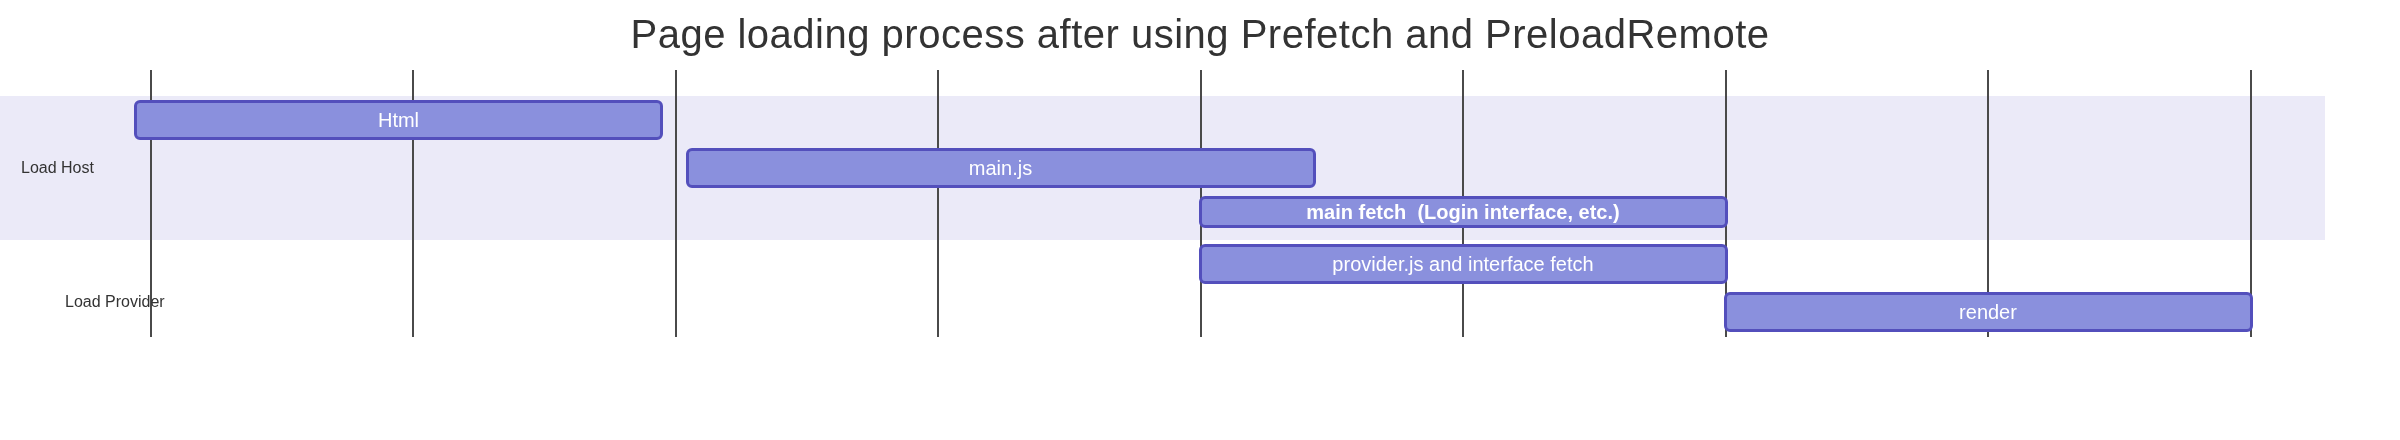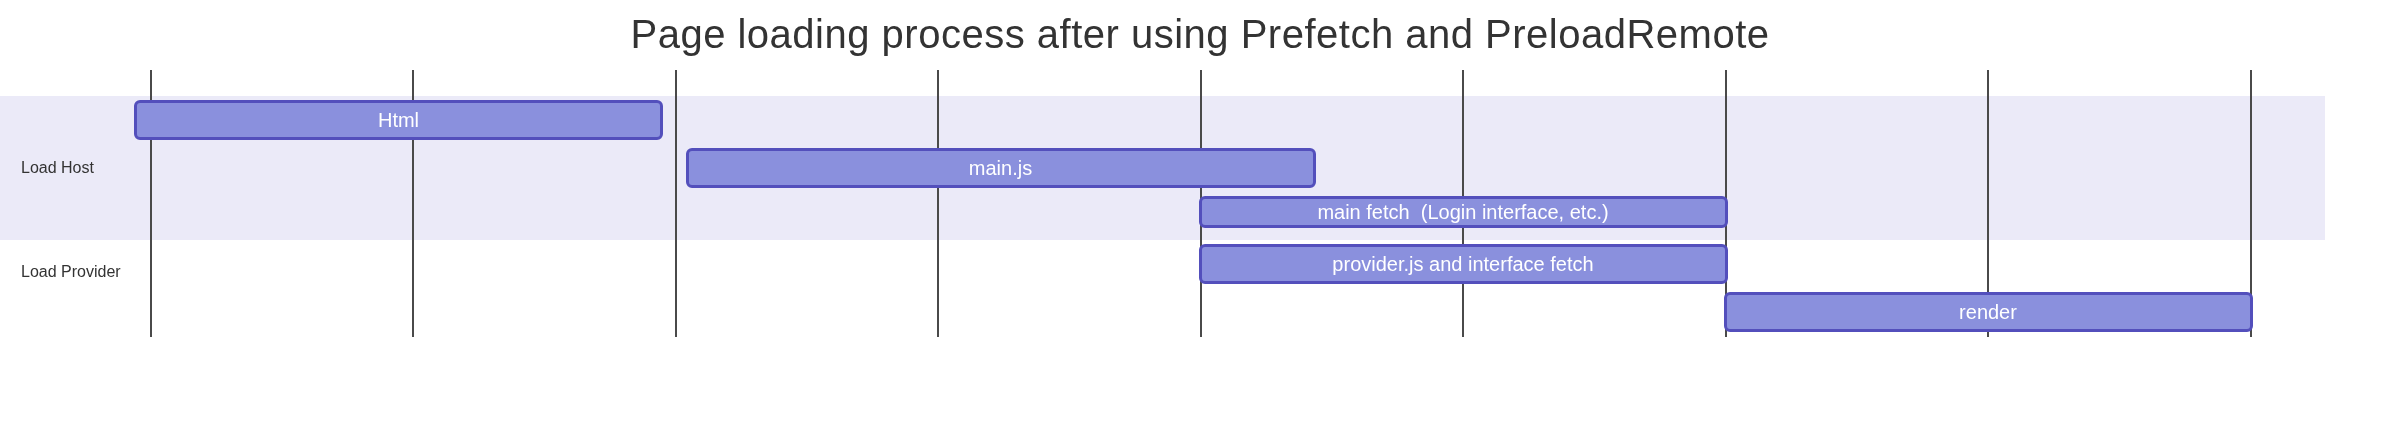--- a/index.html
+++ b/index.html
@@ -79,27 +79,27 @@
       <div class="gridline" style="left: 1987px; top: 70px; height: 267px;"></div>
       <div class="gridline" style="left: 2249.5px; top: 70px; height: 267px;"></div>
     </div>
   <div id="tasks">
       <div class="task-bar" style="left: 134px; width: 529px; top: 100px; height: 40px;">
         <span class="task-label">Html</span>
       </div>
       <div class="task-bar" style="left: 673.5px; width: 630px; top: 148px; height: 40px; margin-left: 12px;">
         <span class="task-label">main.js</span>
       </div>
-      <div class="task-bar" style="left: 1198.5px; width: 529px; top: 196px; height: 32px;">
+      <div class="task-bar" style="left: 1198.5px; width: 529px; top: 196px; height: 32px; font-weight: bold;">
         <span class="task-label">main fetch  (Login interface, etc.)</span>
       </div>
       <div class="task-bar" style="left: 1198.5px; width: 529px; top: 244px; height: 40px;">
         <span class="task-label">provider.js and interface fetch</span>
       </div>
       <div class="task-bar" style="left: 1723.5px; width: 529px; top: 292px; height: 40px; justify-content: center;">
         <span class="task-label">render</span>
       </div>
     </div>
   <div id="slabels">
       <div class="section-label" style="top: 154px;">Load Host</div>
-      <div class="section-label" style="top: 258px;">Load Provider</div>
+      <div class="section-label" style="top: 288px; margin-left: 44px;">Load Provider</div>
     </div>
 </div>
 
 </body></html>

